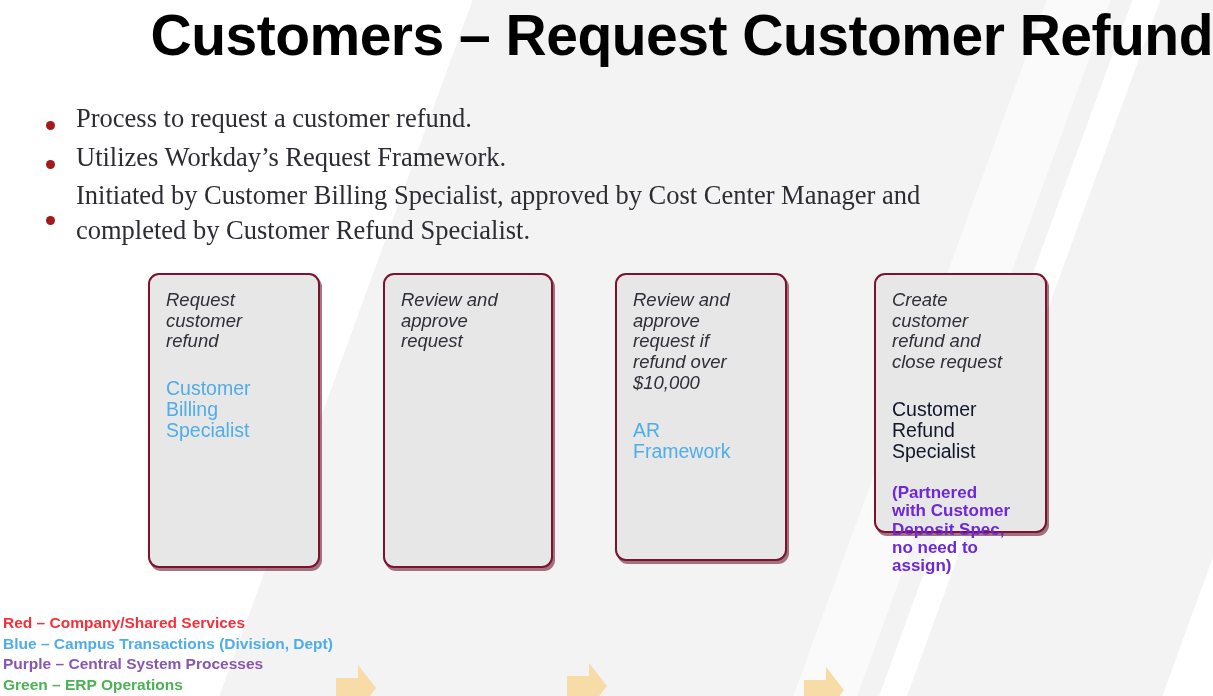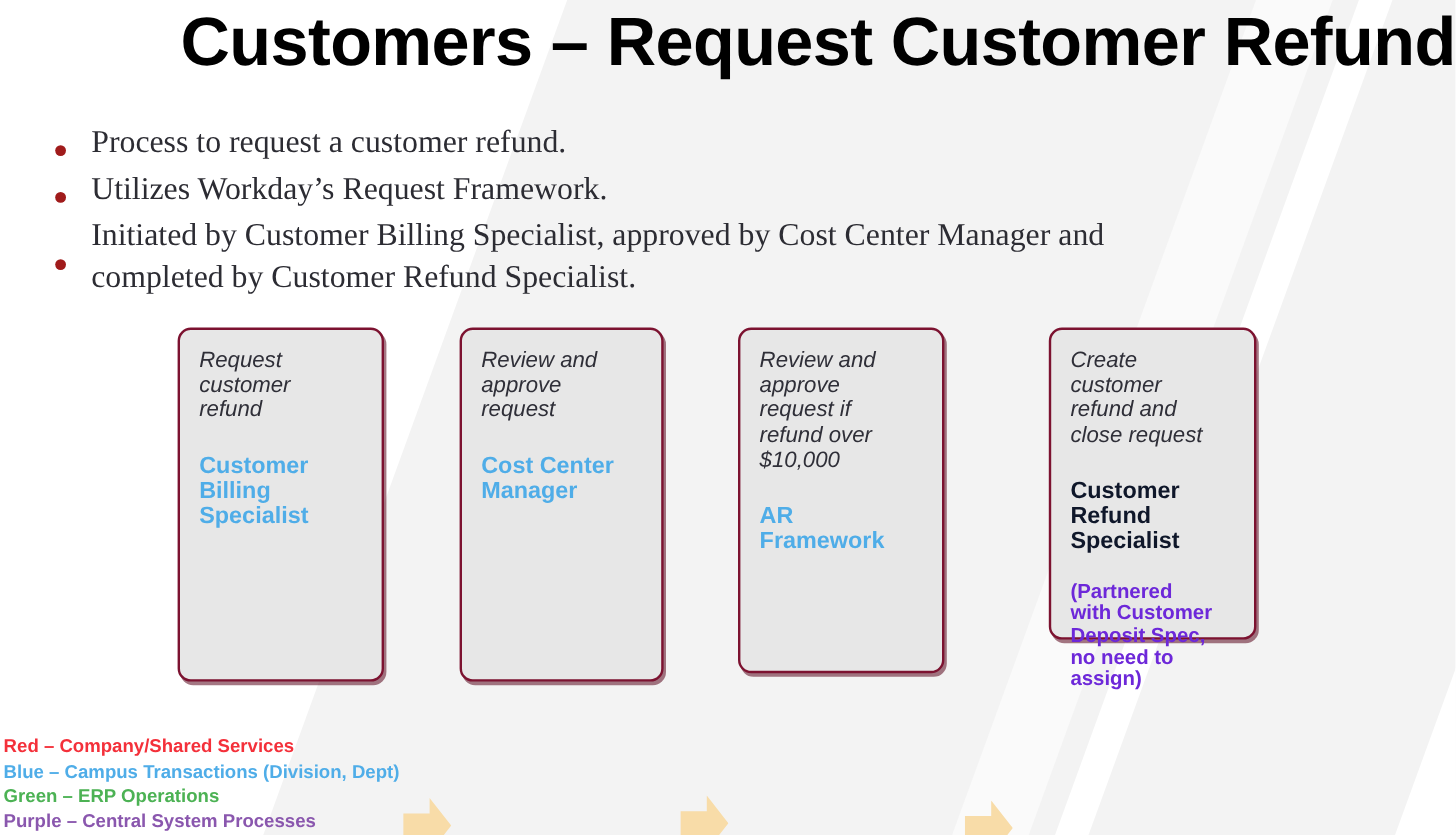--- a/index.html
+++ b/index.html
@@ -115,21 +115,21 @@
     padding: 15px 32px 10px 16px;
   }
   .pbox-desc {
     font-style: italic;
     font-size: 18.5px;
     line-height: 1.12;
     color: #2f2f38;
   }
   .pbox-role {
     margin-top: 26px;
-    font-weight: bold;
+    font-weight: normal;
     font-size: 19.5px;
     line-height: 1.08;
   }
   .role-blue { color: #4fade8; }
   .role-red  { color: #0f172a; }
   .pbox-note {
     margin-top: 22px;
     font-weight: bold;
     font-size: 17px;
     line-height: 1.08;
@@ -201,21 +201,20 @@
     </div>
 
     <div class="arrow arrow-0">
       <svg width="40" height="46" viewBox="0 0 40 46" xmlns="http://www.w3.org/2000/svg">
         <polygon points="0,13 22,13 22,0 40,23 22,46 22,33 0,33" fill="#F8DCA8"></polygon>
       </svg>
     </div>
 
     <div class="pbox box-1">
       <div class="pbox-desc">Review and approve request</div>
-      <div class="pbox-role role-blue">Cost Center Manager</div>
     </div>
 
     <div class="arrow arrow-1">
       <svg width="40" height="46" viewBox="0 0 40 46" xmlns="http://www.w3.org/2000/svg">
         <polygon points="0,13 22,13 22,0 40,23 22,46 22,33 0,33" fill="#F8DCA8"></polygon>
       </svg>
     </div>
 
     <div class="pbox box-2">
       <div class="pbox-desc">Review and approve request if refund over $10,000</div>
@@ -232,17 +231,17 @@
       <div class="pbox-desc">Create customer refund and close request</div>
       <div class="pbox-role role-red">Customer Refund Specialist</div>
       <div class="pbox-note">(Partnered with Customer Deposit Spec, no need to assign)</div>
     </div>
 
   </div>
 
   <div class="legend">
     <div class="legend-line" style="color:#F4303A">Red – Company/Shared Services</div>
     <div class="legend-line" style="color:#4FADE8">Blue – Campus Transactions (Division, Dept)</div>
+    <div class="legend-line" style="color:#8A57AE">Purple – Central System Processes</div>
     <div class="legend-line" style="color:#4CB254">Green – ERP Operations</div>
-    <div class="legend-line" style="color:#8A57AE">Purple – Central System Processes</div>
   </div>
 
 </div>
 
 </body></html>

